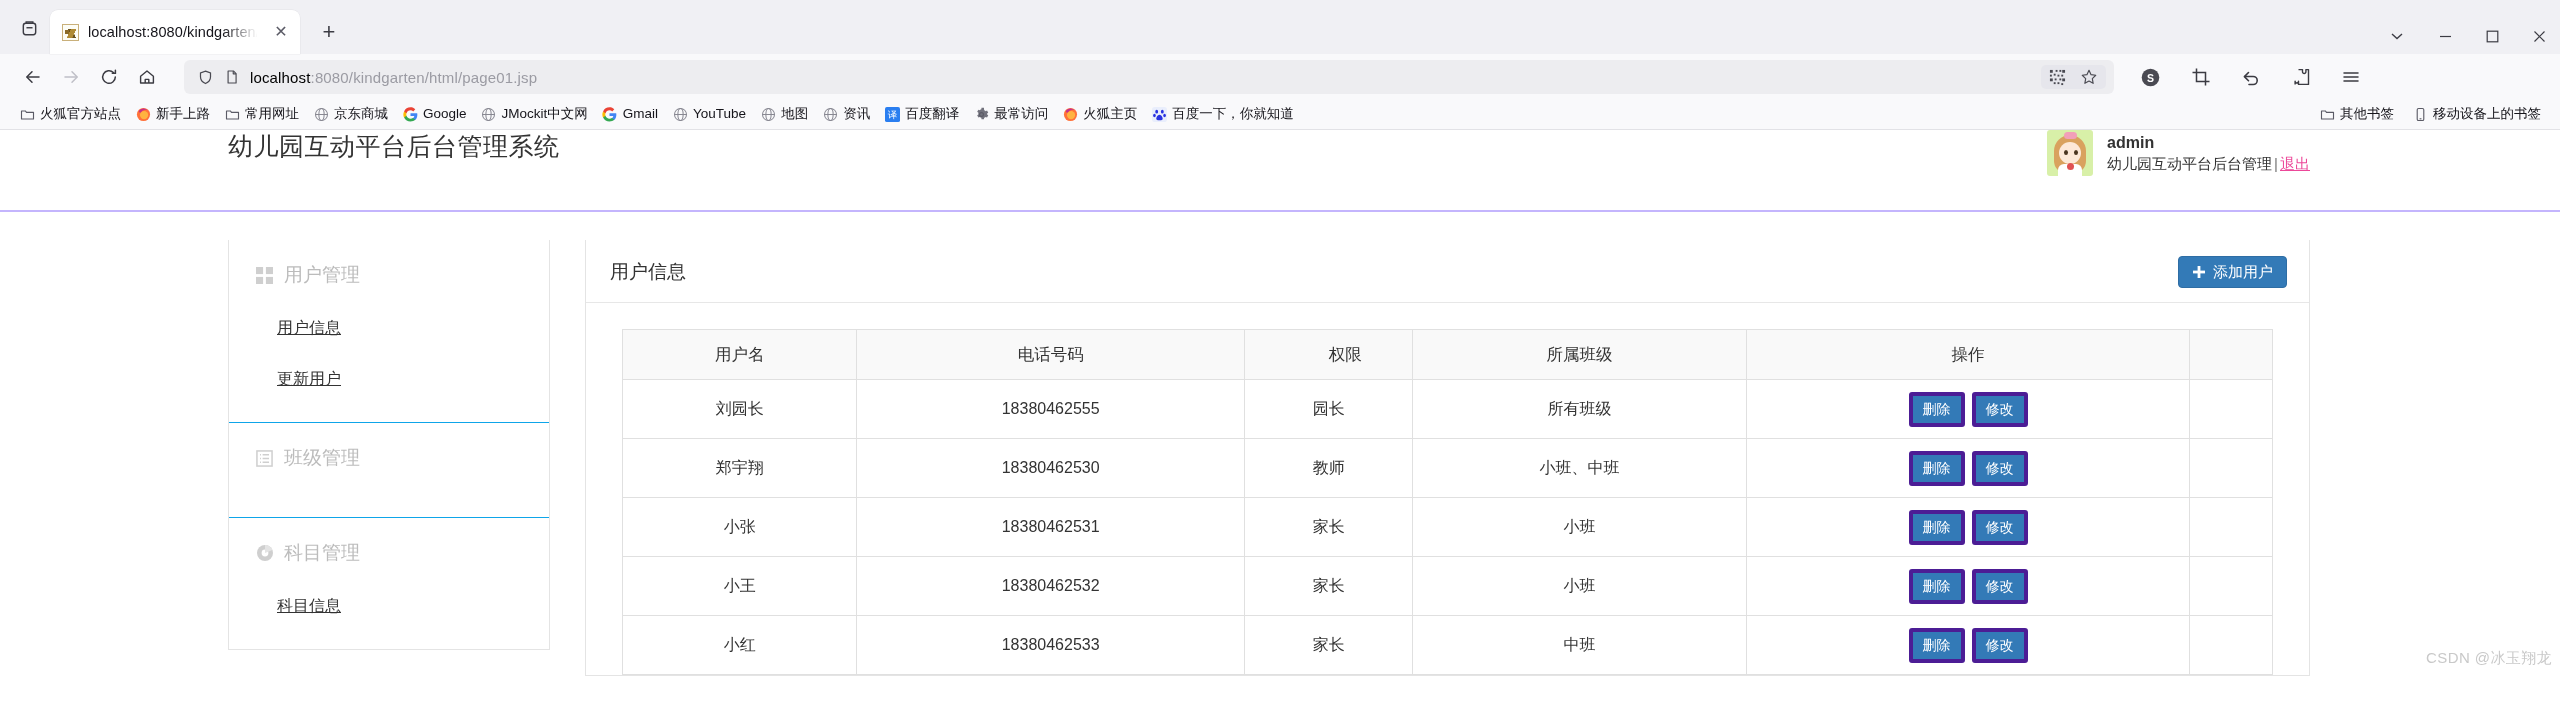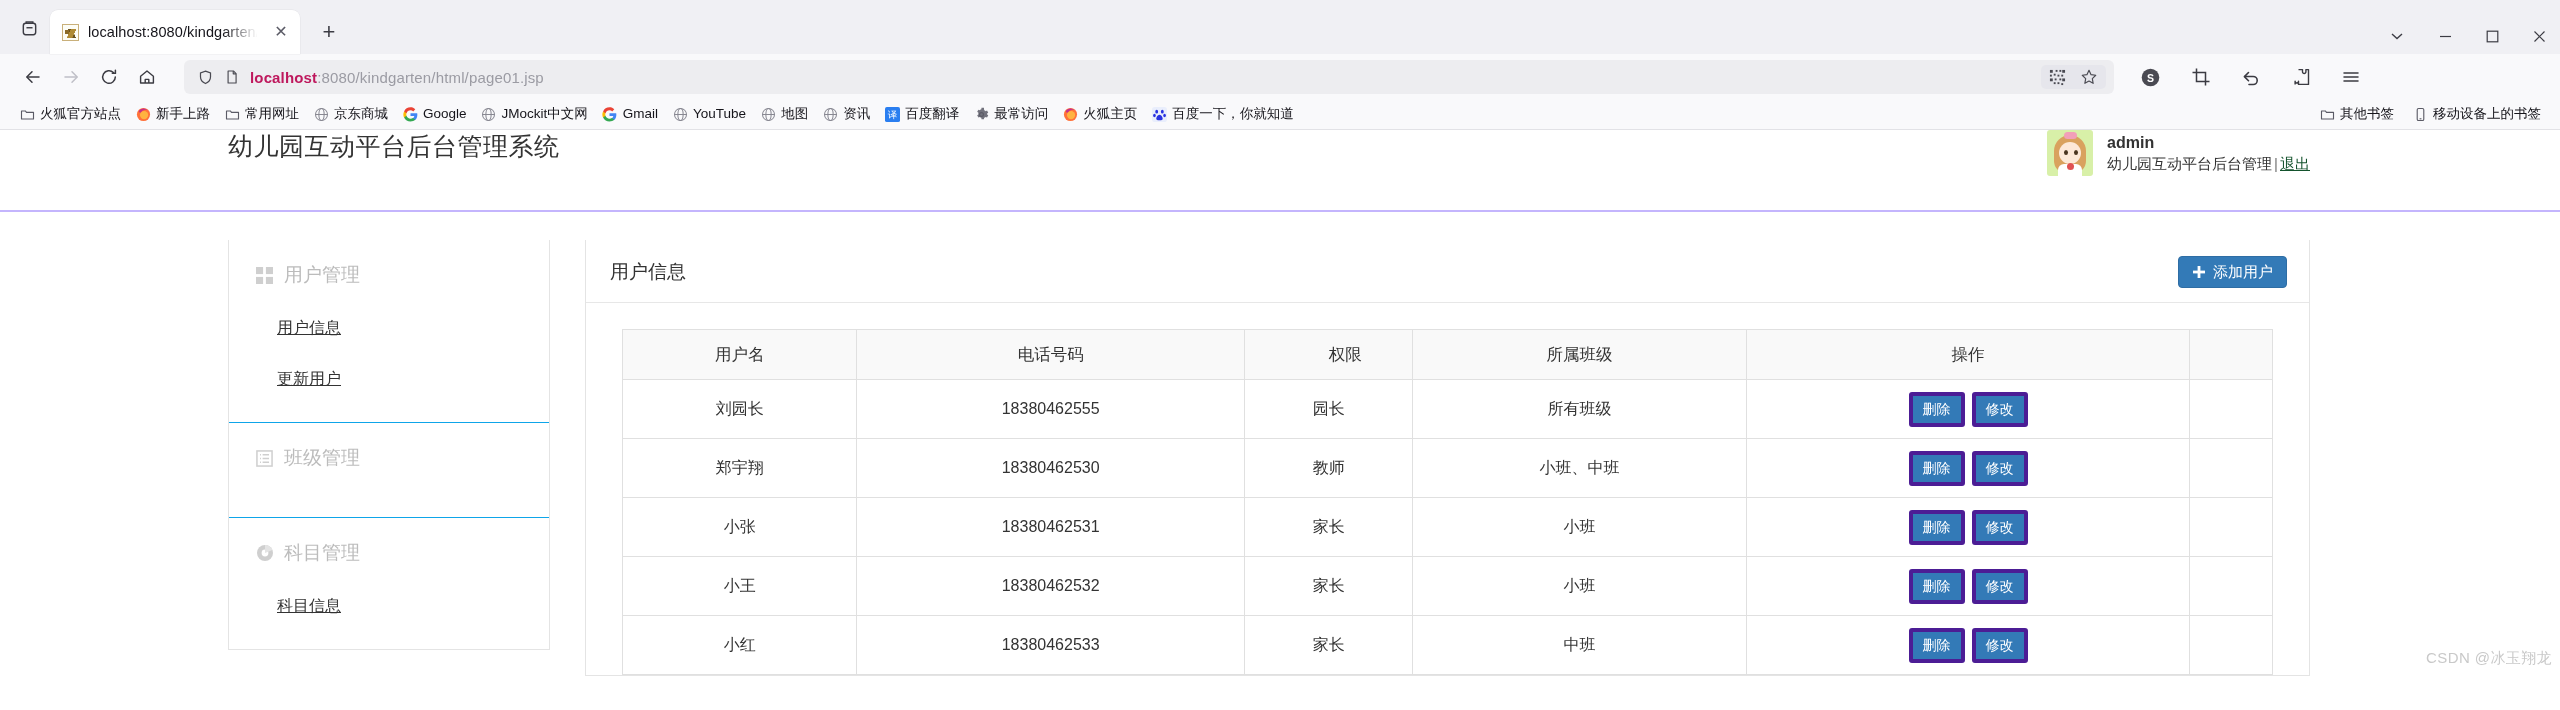--- a/index.html
+++ b/index.html
@@ -104,21 +104,21 @@
     display: flex; align-items: center;
     padding: 0 8px 0 13px;
     gap: 10px;
     max-width: 1930px;
   }
   .url-text {
     font-size: 15px; color: #9b9ba3;
     white-space: nowrap;
     letter-spacing: .15px;
   }
-  .url-text b { color: #be185d; font-weight: 700; }
+  .url-text b { color: #000000; font-weight: 400; }
   .urlbar-right {
     margin-left: auto;
     display: flex; align-items: center; gap: 14px;
     color: #4a4a52;
     background: #e6e6ec;
     border-radius: 5px;
     padding: 3px 8px;
   }
   .navbar-right {
     display: flex; align-items: center; gap: 30px;
@@ -203,21 +203,21 @@
   }
   .avatar .collar {
     position: absolute; left: 20px; top: 33px;
     width: 7px; height: 7px; border-radius: 50%;
     background: #e05252;
   }
   .user-lines { line-height: 1.38; }
   .user-name { font-size: 16px; color: #333; font-weight: 700; }
   .user-sub { font-size: 15px; color: #333; }
   .user-sub .sep { color: #777; margin: 0 2px; }
-  .logout { color: #14532d; }
+  .logout { color: #ec4899; }
 
   .body-wrap {
     display: flex;
     padding: 28px 250px 0 228px;
     gap: 0;
     align-items: flex-start;
   }
 
   .sidebar {
     width: 322px; flex: none;

